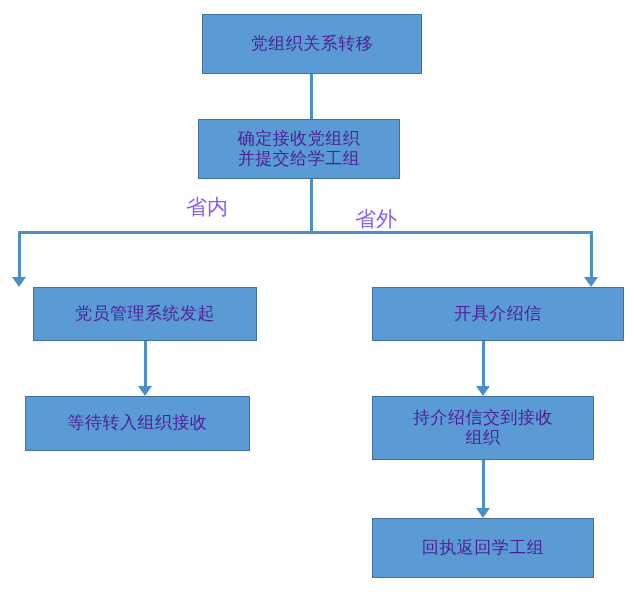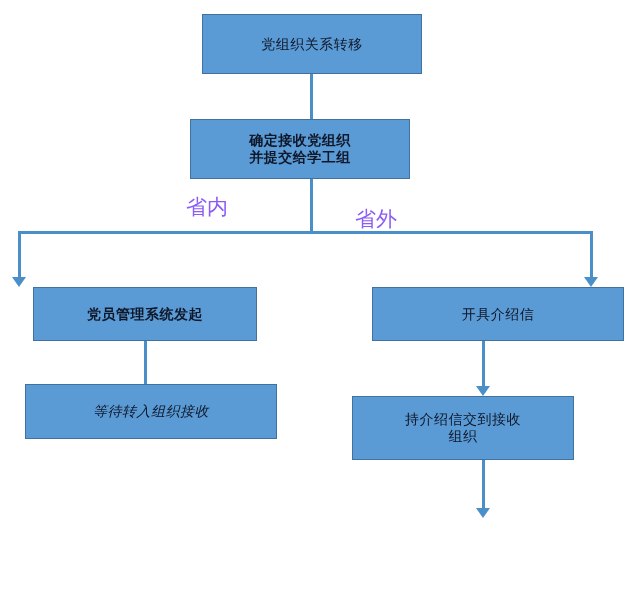--- a/index.html
+++ b/index.html
@@ -14,27 +14,27 @@
     height:604px;
     background:#ffffff;
     overflow:hidden;
   }
   
   .node{
     position:absolute;
     box-sizing:border-box;
     background:#5B9BD5;
     border:1px solid #41719C;
-    color:#0f172a;
+    color:#4c1d95;
     display:flex;
     align-items:center;
     justify-content:center;
     text-align:center;
     line-height:1.18;
-    font-size:14px;
+    font-size:17px;
     letter-spacing:0.5px;
     padding:2px 4px;
     white-space:pre-line;
     user-select:none;
   }
   
   .branch-label{
     position:absolute;
     color:#8b5cf6;
     font-size:21px;
@@ -82,26 +82,27 @@
   <div class="arrow-down" style="left:584px; top:277px;"></div>
   <div class="arrow-down" style="left:138px; top:386px;"></div>
   <div class="arrow-down" style="left:476px; top:386px;"></div>
   <div class="arrow-down" style="left:476px; top:508px;"></div>
 
   <div class="branch-label" style="left:186px; top:196px;">省内</div>
   <div class="branch-label" style="left:355px; top:208px;">省外</div>
 
   <div class="node" style="left:202px; top:14px; width:220px; height:60px;">党组织关系转移</div>
 
-  <div class="node" style="left:190px; top:119px; width:220px; height:60px;font-weight:bold;">确定接收党组织
+  <div class="node" style="left:198px; top:119px; width:202px; height:60px;">确定接收党组织
 并提交给学工组</div>
 
-  <div class="node" style="left:33px; top:287px; width:224px; height:54px;font-weight:bold;">党员管理系统发起</div>
+  <div class="node" style="left:33px; top:287px; width:224px; height:54px;">党员管理系统发起</div>
 
-  <div class="node" style="left:25px; top:384px; width:252px; height:55px;font-style:italic;">等待转入组织接收</div>
+  <div class="node" style="left:25px; top:396px; width:225px; height:55px;">等待转入组织接收</div>
 
   <div class="node" style="left:372px; top:287px; width:252px; height:54px;">开具介绍信</div>
 
-  <div class="node" style="left:352px; top:396px; width:222px; height:64px;">持介绍信交到接收
+  <div class="node" style="left:372px; top:396px; width:222px; height:64px;">持介绍信交到接收
 组织</div>
 
+  <div class="node" style="left:372px; top:518px; width:222px; height:60px;">回执返回学工组</div>
 
 </div>
 
 </body></html>

